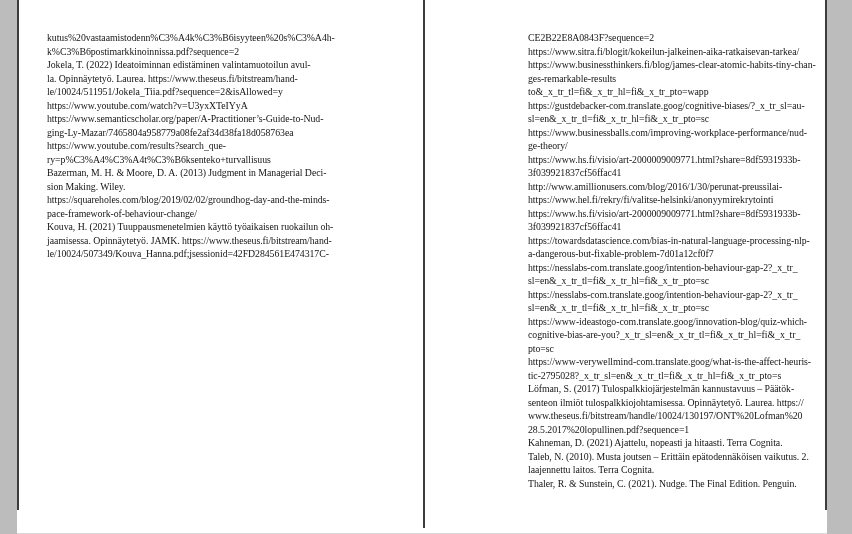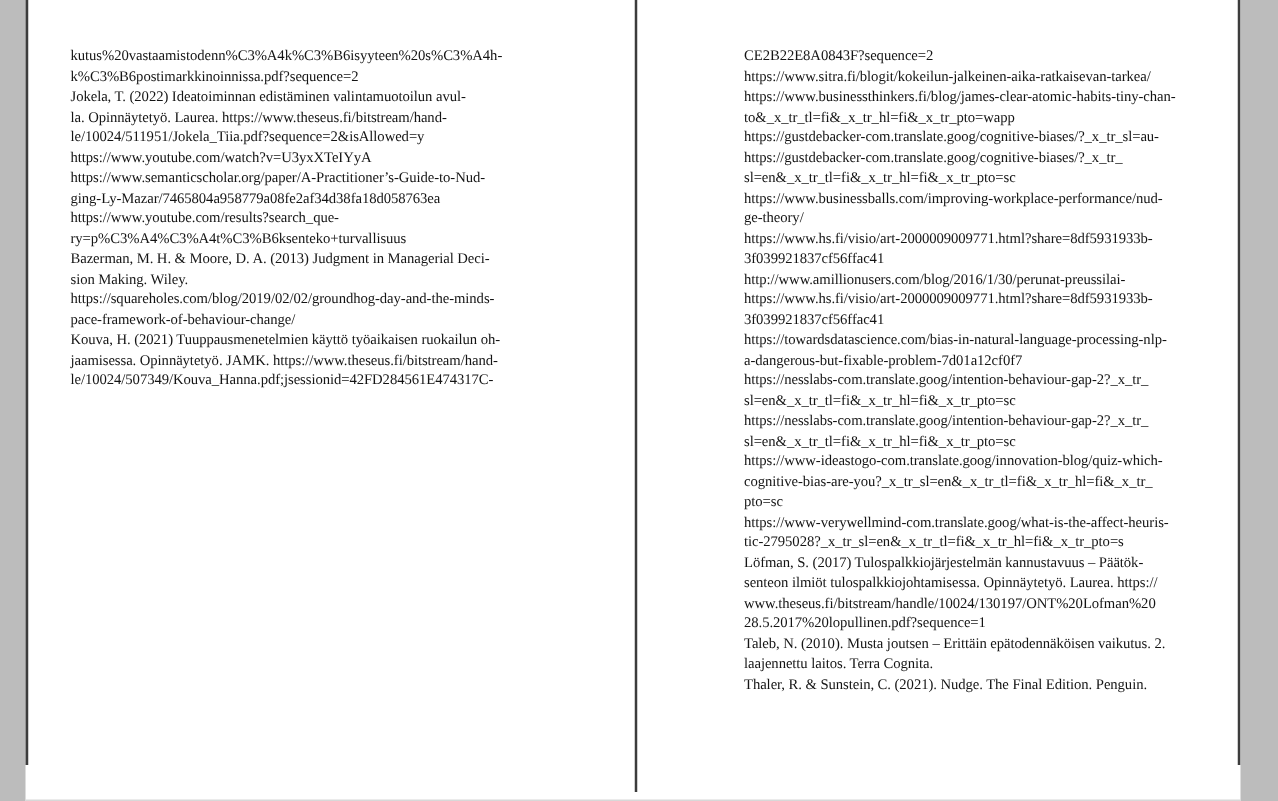--- a/index.html
+++ b/index.html
@@ -37,21 +37,21 @@
     box-sizing: border-box;
     display: flex;
   }
   .page {
     position: relative;
     height: 534px;
     background: #ffffff;
     box-sizing: border-box;
   }
   .page.left  { width: 404px; }
-  .page.right { flex: 1; }
+  .page.right { flex: 1; margin-left: 32px; }
 
   .divider {
     width: 2px;
     height: 528px;
     background: #3c3c3c;
     flex: 0 0 2px;
   }
   .bottom-edge {
     position: absolute;
     left: 17px;
@@ -102,46 +102,48 @@
         </div>
     </div>
 
     <div class="divider"></div>
 
     <div class="page right">
       <div class="text-block">
           <div class="line">CE2B22E8A0843F?sequence=2</div>
           <div class="line">https://www.sitra.fi/blogit/kokeilun-jalkeinen-aika-ratkaisevan-tarkea/</div>
           <div class="line">https://www.businessthinkers.fi/blog/james-clear-atomic-habits-tiny-chan-</div>
+          <div class="line">ges-remarkable-results</div>
           <div class="line">to&amp;_x_tr_tl=fi&amp;_x_tr_hl=fi&amp;_x_tr_pto=wapp</div>
           <div class="line">https://gustdebacker-com.translate.goog/cognitive-biases/?_x_tr_sl=au-</div>
-          <div class="line">https://gustdebacker-com.translate.goog/cognitive-biases/?_x_tr_</div>
           <div class="line">sl=en&amp;_x_tr_tl=fi&amp;_x_tr_hl=fi&amp;_x_tr_pto=sc</div>
           <div class="line">https://www.businessballs.com/improving-workplace-performance/nud-</div>
           <div class="line">ge-theory/</div>
           <div class="line">https://www.hs.fi/visio/art-2000009009771.html?share=8df5931933b-</div>
           <div class="line">3f039921837cf56ffac41</div>
           <div class="line">http://www.amillionusers.com/blog/2016/1/30/perunat-preussilai-</div>
+          <div class="line">https://www.hel.fi/rekry/fi/valitse-helsinki/anonyymirekrytointi</div>
           <div class="line">https://www.hs.fi/visio/art-2000009009771.html?share=8df5931933b-</div>
           <div class="line">3f039921837cf56ffac41</div>
           <div class="line">https://towardsdatascience.com/bias-in-natural-language-processing-nlp-</div>
           <div class="line">a-dangerous-but-fixable-problem-7d01a12cf0f7</div>
           <div class="line">https://nesslabs-com.translate.goog/intention-behaviour-gap-2?_x_tr_</div>
           <div class="line">sl=en&amp;_x_tr_tl=fi&amp;_x_tr_hl=fi&amp;_x_tr_pto=sc</div>
           <div class="line">https://nesslabs-com.translate.goog/intention-behaviour-gap-2?_x_tr_</div>
           <div class="line">sl=en&amp;_x_tr_tl=fi&amp;_x_tr_hl=fi&amp;_x_tr_pto=sc</div>
           <div class="line">https://www-ideastogo-com.translate.goog/innovation-blog/quiz-which-</div>
           <div class="line">cognitive-bias-are-you?_x_tr_sl=en&amp;_x_tr_tl=fi&amp;_x_tr_hl=fi&amp;_x_tr_</div>
           <div class="line">pto=sc</div>
           <div class="line">https://www-verywellmind-com.translate.goog/what-is-the-affect-heuris-</div>
           <div class="line">tic-2795028?_x_tr_sl=en&amp;_x_tr_tl=fi&amp;_x_tr_hl=fi&amp;_x_tr_pto=s</div>
           <div class="line">Löfman, S. (2017) Tulospalkkiojärjestelmän kannustavuus – Päätök-</div>
           <div class="line">senteon ilmiöt tulospalkkiojohtamisessa. Opinnäytetyö. Laurea. https://</div>
           <div class="line">www.theseus.fi/bitstream/handle/10024/130197/ONT%20Lofman%20</div>
           <div class="line">28.5.2017%20lopullinen.pdf?sequence=1</div>
+          <div class="line">Kahneman, D. (2021) Ajattelu, nopeasti ja hitaasti. Terra Cognita.</div>
           <div class="line">Taleb, N. (2010). Musta joutsen – Erittäin epätodennäköisen vaikutus. 2.</div>
           <div class="line">laajennettu laitos. Terra Cognita.</div>
           <div class="line">Thaler, R. &amp; Sunstein, C. (2021). Nudge. The Final Edition. Penguin.</div>
         </div>
     </div>
   </div>
 
   <div class="gutter right"></div>
   <div class="bottom-edge"></div>
 </div>

